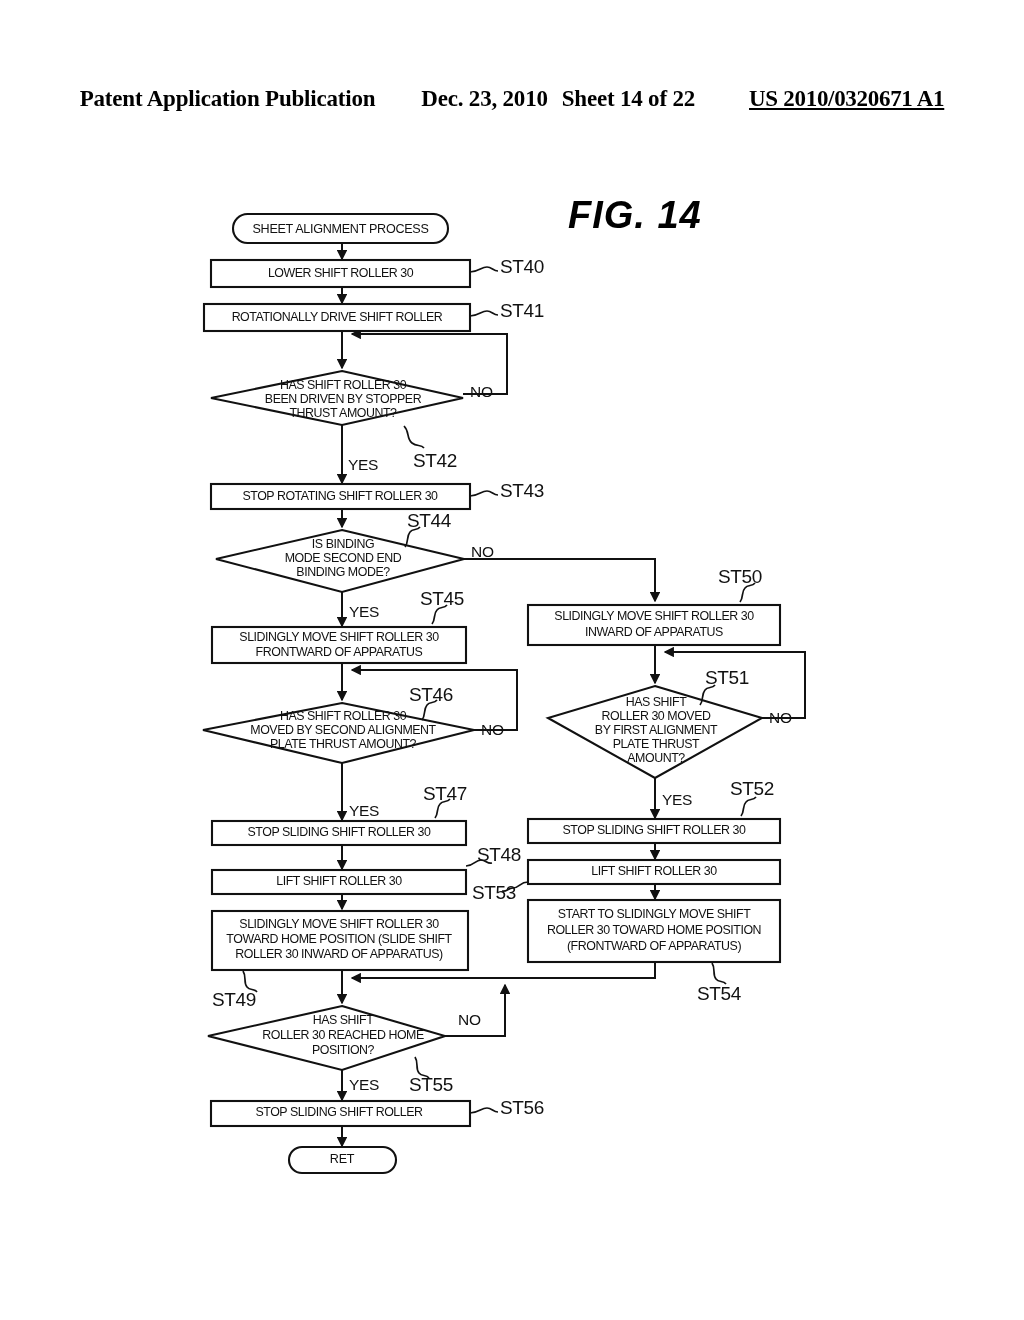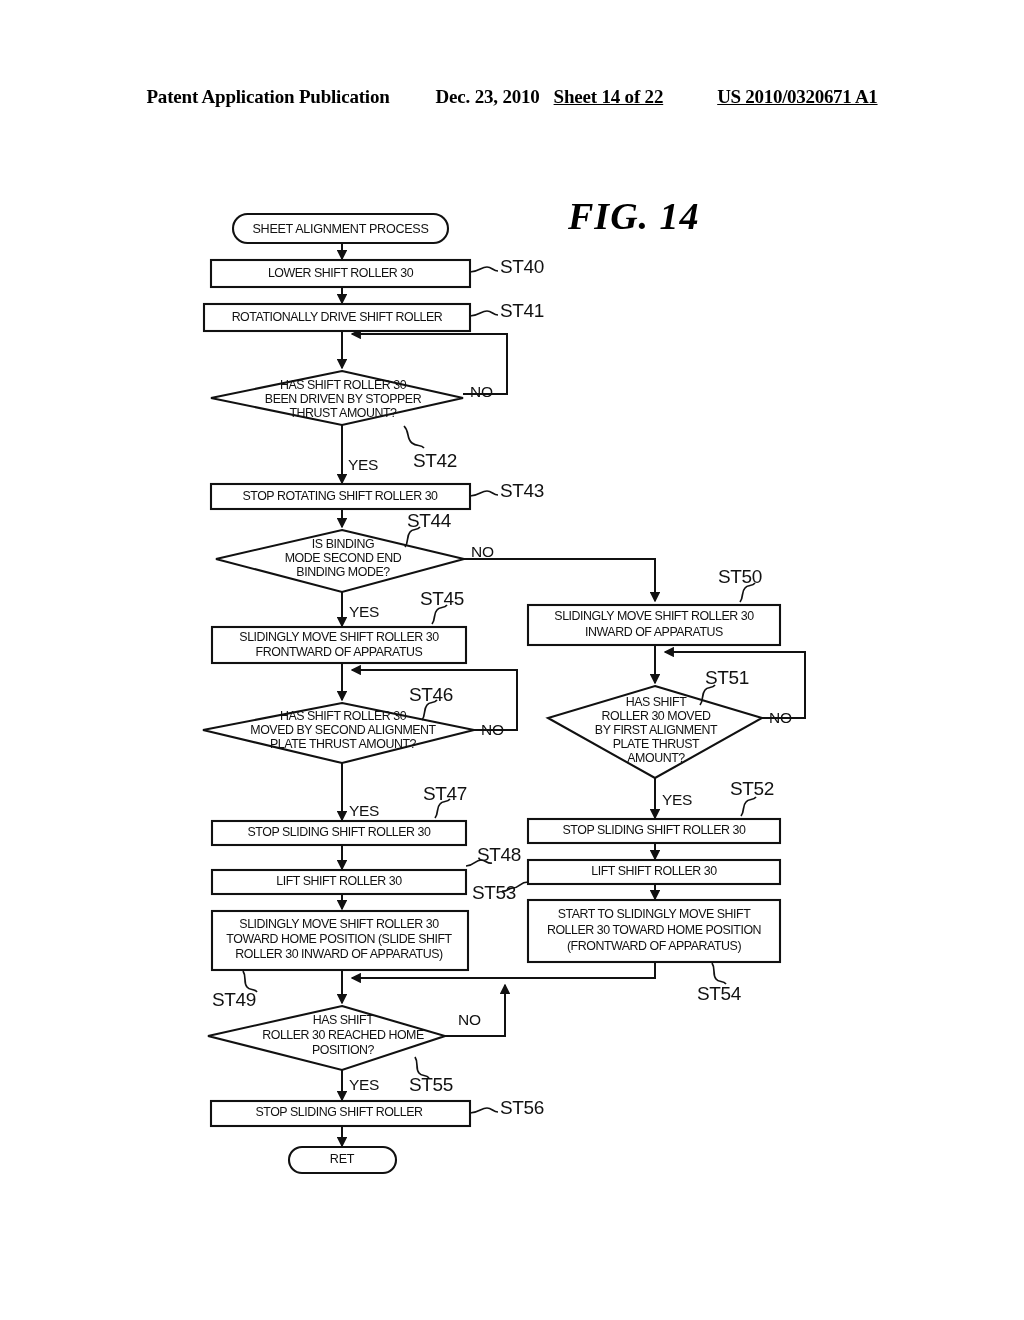--- a/index.html
+++ b/index.html
@@ -26,35 +26,35 @@
     position: absolute;
     left: 0;
     top: 86px;
     width: 1024px;
     height: 24px;
     display: flex;
     justify-content: center;
     align-items: baseline;
     font-family: "Liberation Serif", serif;
     font-weight: bold;
-    font-size: 19px;
+    font-size: 23px;
     letter-spacing: -0.2px;
     white-space: nowrap;
   }
   #header .h-pub { margin-right: 46px; }
   #header .h-date { margin-right: 14px; }
-  #header .h-sheet { margin-right: 54px; text-decoration: underline; }
+  #header .h-sheet { margin-right: 54px; }
   #header .h-num { letter-spacing: -0.3px; text-decoration: underline; }
 
   
   #fig-title {
     position: absolute;
     left: 568px;
     top: 194px;
-    font-family: Liberation Serif, serif;
+    font-family: Liberation Sans, sans-serif;
     font-style: italic;
     font-weight: bold;
     font-size: 38px;
     letter-spacing: 1px;
     white-space: nowrap;
   }
 
   
   #diagram {
     position: absolute;

